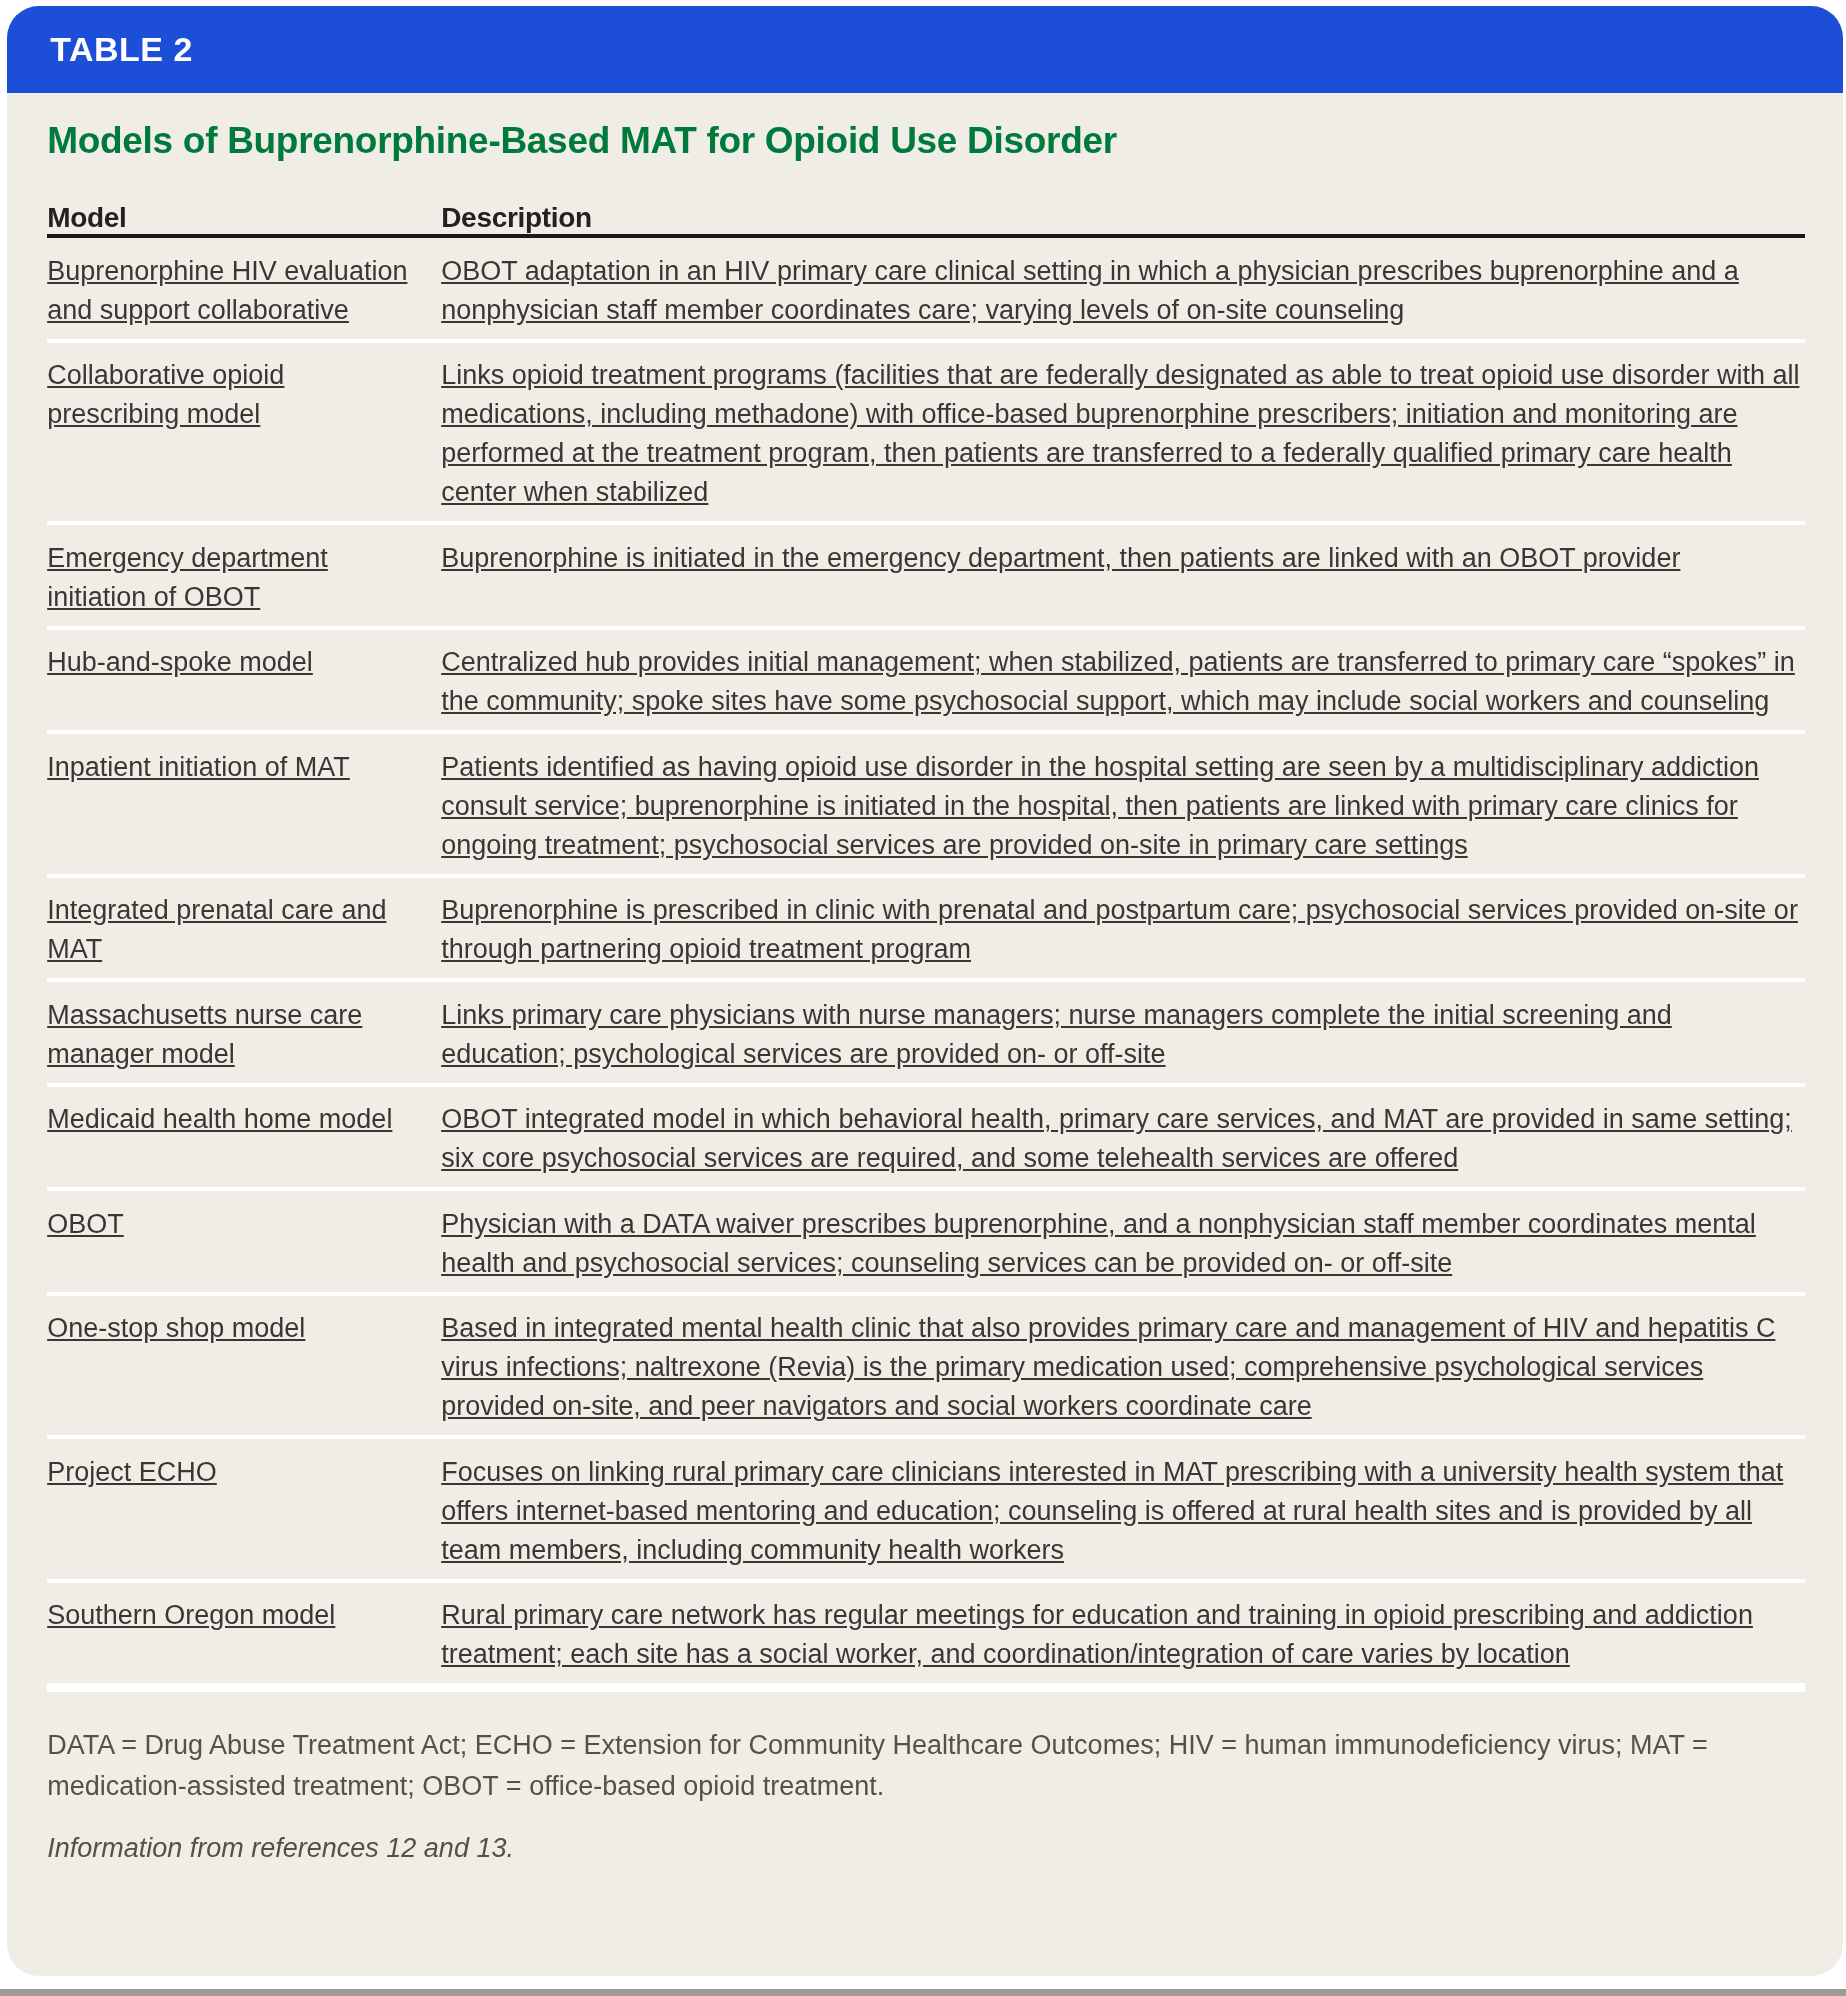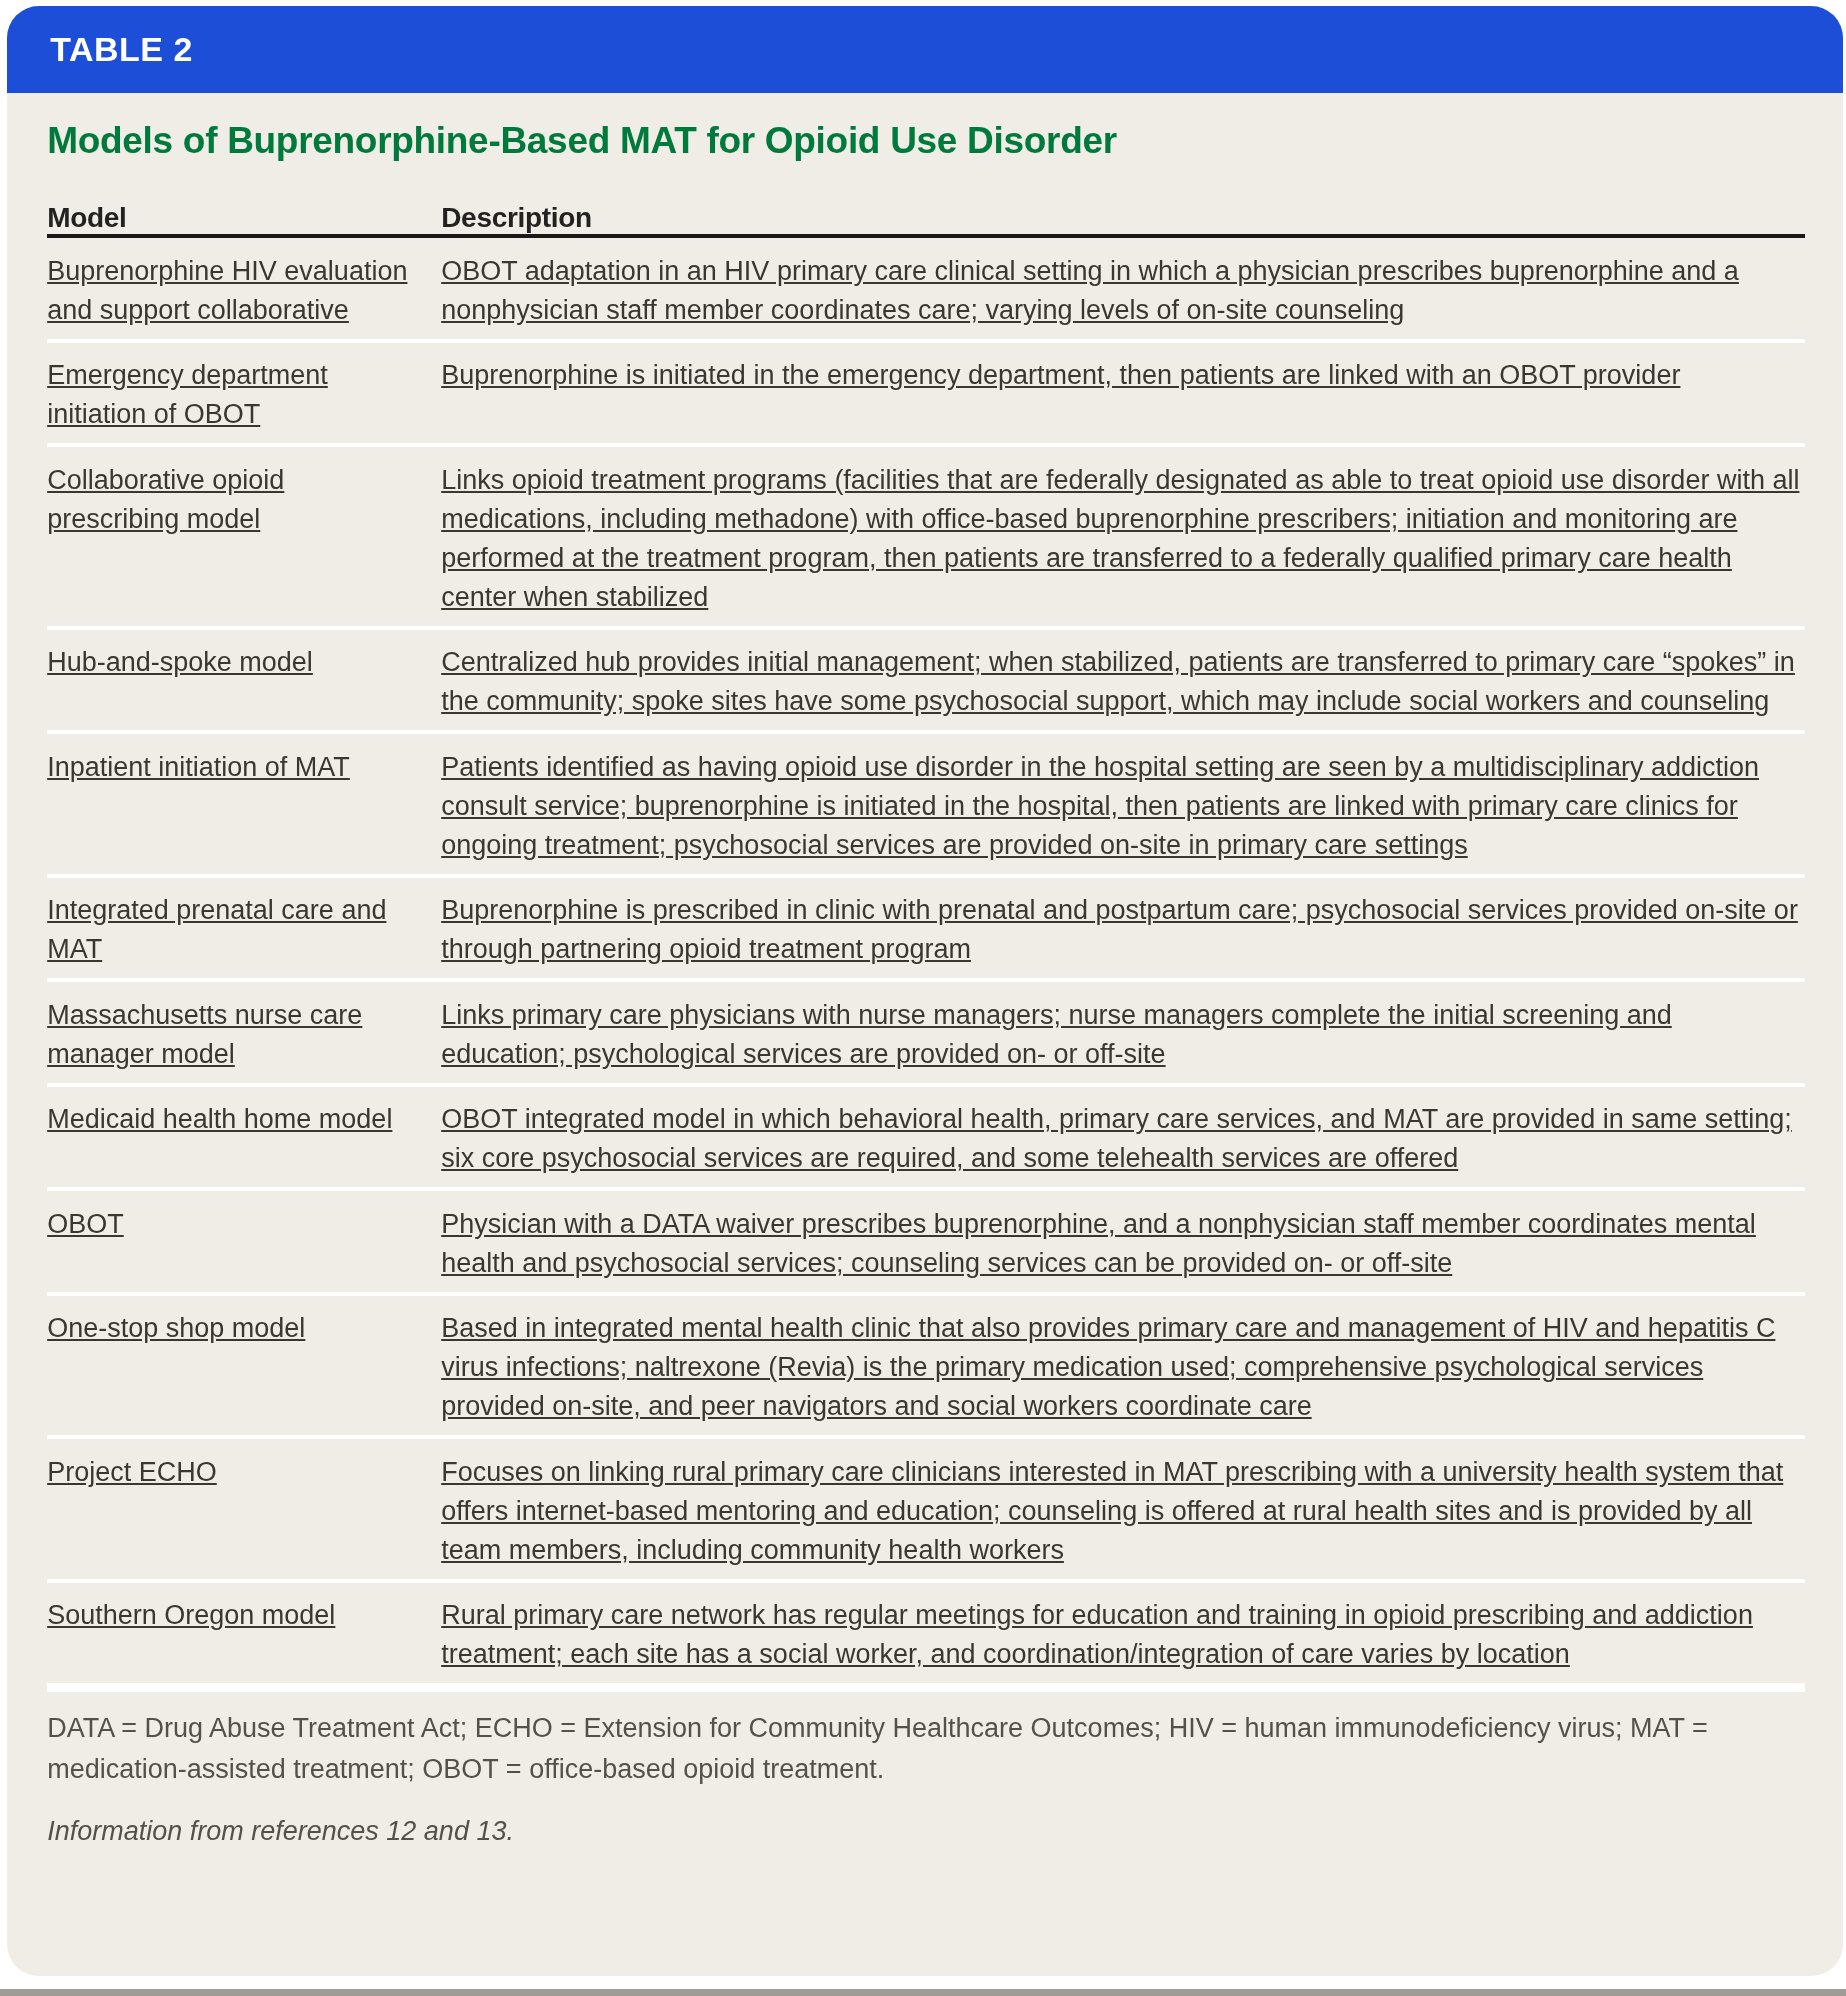--- a/index.html
+++ b/index.html
@@ -68,21 +68,21 @@
     text-decoration: underline;
   }
   .row:last-child { border-bottom: 9px solid #ffffff; }
   .cell-model { padding-right: 27px; }
   .cell-desc {
     padding-right: 3.6px;
     hyphens: auto;
     -webkit-hyphens: auto;
   }
   .footnotes {
-    margin-top: 16px;
+    margin-top: 33px;
     font-size: 27px;
     line-height: 41px;
     color: #54504a;
   }
   .source {
     margin-top: 26px;
     font-size: 27px;
     font-style: italic;
     color: #54504a;
   }
@@ -112,26 +112,26 @@
       <div class="col-header">Model</div>
       <div class="col-header">Description</div>
     </div>
 
     <div class="table-body">
         <div class="row">
     <div class="cell-model">Buprenorphine HIV evaluation and support collaborative</div>
     <div class="cell-desc">OBOT adaptation in an HIV primary care clinical setting in which a physician prescribes buprenorphine and a nonphysician staff member coordinates care; varying levels of on-site counseling</div>
   </div>
         <div class="row">
+    <div class="cell-model">Collaborative opioid prescribing model</div>
+    <div class="cell-desc">Links opioid treatment programs (facilities that are federally designated as able to treat opioid use disorder with all medications, including methadone) with office-based buprenorphine prescribers; initiation and monitoring are performed at the treatment program, then patients are transferred to a federally qualified primary care health center when stabilized</div>
+  </div>
+        <div class="row">
     <div class="cell-model">Emergency department initiation of OBOT</div>
     <div class="cell-desc">Buprenorphine is initiated in the emergency department, then patients are linked with an OBOT provider</div>
-  </div>
-        <div class="row">
-    <div class="cell-model">Collaborative opioid prescribing model</div>
-    <div class="cell-desc">Links opioid treatment programs (facilities that are federally designated as able to treat opioid use disorder with all medications, including methadone) with office-based buprenorphine prescribers; initiation and monitoring are performed at the treatment program, then patients are transferred to a federally qualified primary care health center when stabilized</div>
   </div>
         <div class="row">
     <div class="cell-model">Hub-and-spoke model</div>
     <div class="cell-desc">Centralized hub provides initial management; when stabilized, patients are transferred to primary care “spokes” in the community; spoke sites have some psychosocial support, which may include social workers and counseling</div>
   </div>
         <div class="row">
     <div class="cell-model">Inpatient initiation of MAT</div>
     <div class="cell-desc">Patients identified as having opioid use disorder in the hospital setting are seen by a multidisciplinary addiction consult service; buprenorphine is initiated in the hospital, then patients are linked with primary care clinics for ongoing treatment; psychosocial services are provided on-site in primary care settings</div>
   </div>
         <div class="row">

